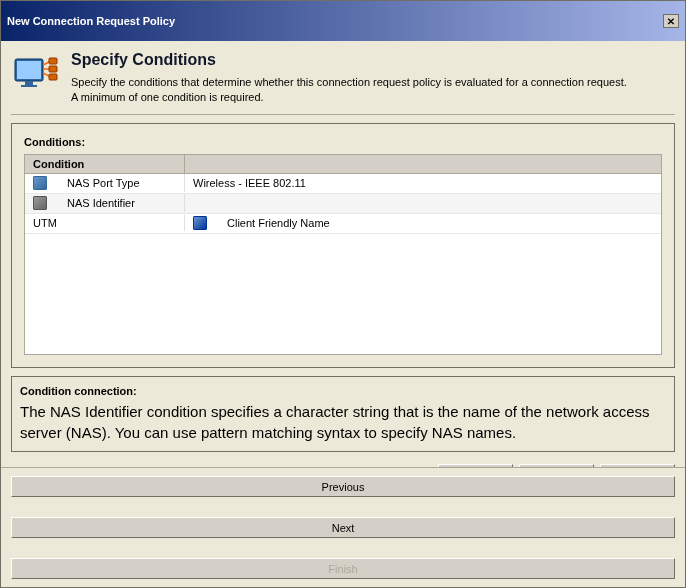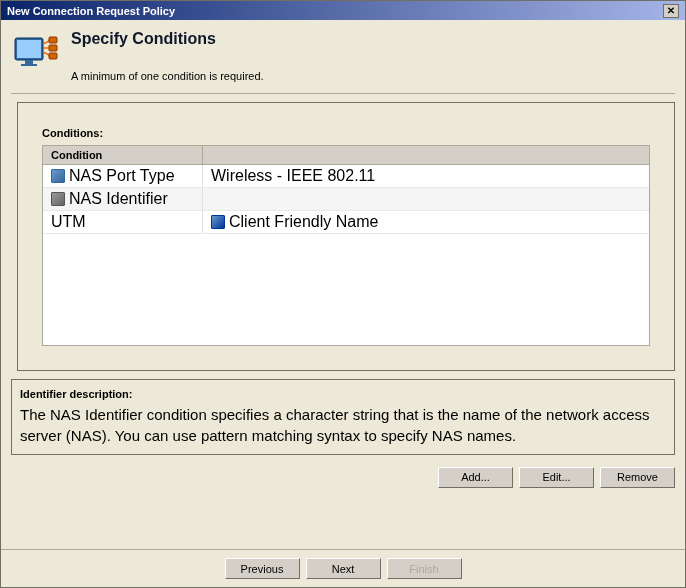--- a/index.html
+++ b/index.html
@@ -19,21 +19,21 @@
       display: flex;
       flex-direction: column;
     }
     .title-bar {
       background: linear-gradient(to right, #0a246a, #a6b5e8);
       color: white;
       padding: 3px 6px;
       display: flex;
       justify-content: space-between;
       align-items: center;
-      height: 19px;
+      height: 40px;
       flex-shrink: 0;
     }
     .title-bar-text {
       font-size: 11px;
       font-weight: bold;
     }
     .title-bar-close {
       width: 16px;
       height: 14px;
       background: #d4d0c8;
@@ -72,26 +72,25 @@
       color: #0f172a;
       margin-bottom: 6px;
     }
     .header-text p {
       font-size: 11px;
       color: #000;
       line-height: 1.4;
     }
     .conditions-group {
       border: 1px solid #716f64;
-      padding: 24px;
+      padding: 12px;
       background: #ece9d8;
       display: flex;
       flex-direction: column;
       gap: 4px;
-      margin-left: 6px;
     }
     .conditions-label {
       font-size: 11px;
       font-weight: bold;
       margin-bottom: 2px;
     }
     .table-container {
       border: 1px solid #aca899;
       background: #3b82f6;
       overflow: hidden;
@@ -115,25 +114,25 @@
       display: flex;
       align-items: center;
       min-height: 20px;
       border-bottom: 1px solid #e8e8e8;
     }
     .table-row:nth-child(even) {
       background: #f5f5f5;
     }
     .table-cell {
       padding: 2px 8px;
-      font-size: 16px;
+      font-size: 11px;
       flex: 1;
       display: flex;
       align-items: center;
-      gap: 4px;
+      gap: 20px;
     }
     .table-cell:first-child {
       flex: 0 0 160px;
       border-right: 1px solid #e0e0e0;
     }
     .table-body {
       height: 180px;
       background: white;
     }
     .description-section {
@@ -152,24 +151,25 @@
     }
     .action-buttons {
       display: flex;
       justify-content: flex-end;
       gap: 6px;
       margin-top: 4px;
     }
     .bottom-buttons {
       display: flex;
       justify-content: center;
-      gap: 6px;
+      gap: 20px;
       padding: 8px 10px;
       border-top: 1px solid #aca899;
       flex-shrink: 0;
+      flex-direction: column;
     }
     .btn {
       min-width: 75px;
       height: 21px;
       background: #d4d0c8;
       border: 1px solid;
       border-color: #ffffff #716f64 #716f64 #ffffff;
       padding: 2px 10px;
       font-size: 11px;
       cursor: pointer;
@@ -231,21 +231,21 @@
           <line x1="32" y1="22" x2="40" y2="26" stroke="#ff6600" stroke-width="1.5"></line>
 
           <rect x="38" y="7" width="8" height="6" rx="1" fill="#cc6600" stroke="#993300" stroke-width="1"></rect>
           <rect x="38" y="15" width="8" height="6" rx="1" fill="#cc6600" stroke="#993300" stroke-width="1"></rect>
           <rect x="38" y="23" width="8" height="6" rx="1" fill="#cc6600" stroke="#993300" stroke-width="1"></rect>
         </svg>
       </div>
       <div class="header-text">
         <h2>Specify Conditions</h2>
         <p>
-          <br>
+          <span>Specify the conditions that determine whether this connection request policy is evaluated for a connection request.</span><br>
           <span>A minimum of one condition is required.</span>
         </p>
       </div>
     </div>
 
     <div class="conditions-group">
       <div class="conditions-label">Conditions:</div>
       <div class="table-container">
         <div class="table-header">
           <div class="table-header-cell">Condition</div>
@@ -269,21 +269,21 @@
             <div class="table-cell">
               <span class="icon-client"></span>
               <span>Client Friendly Name</span>
             </div>
           </div>
         </div>
       </div>
     </div>
 
     <div class="description-section">
-      <div class="description-title">Identifier description:</div>
+      <div class="description-title">Condition connection:</div>
       <div class="description-text">The NAS Identifier condition specifies a character string that is the name of the network access server (NAS). You can use pattern matching syntax to specify NAS names.</div>
     </div>
 
     <div class="action-buttons">
       <button class="btn">Add...</button>
       <button class="btn">Edit...</button>
       <button class="btn">Remove</button>
     </div>
 
   </div>

